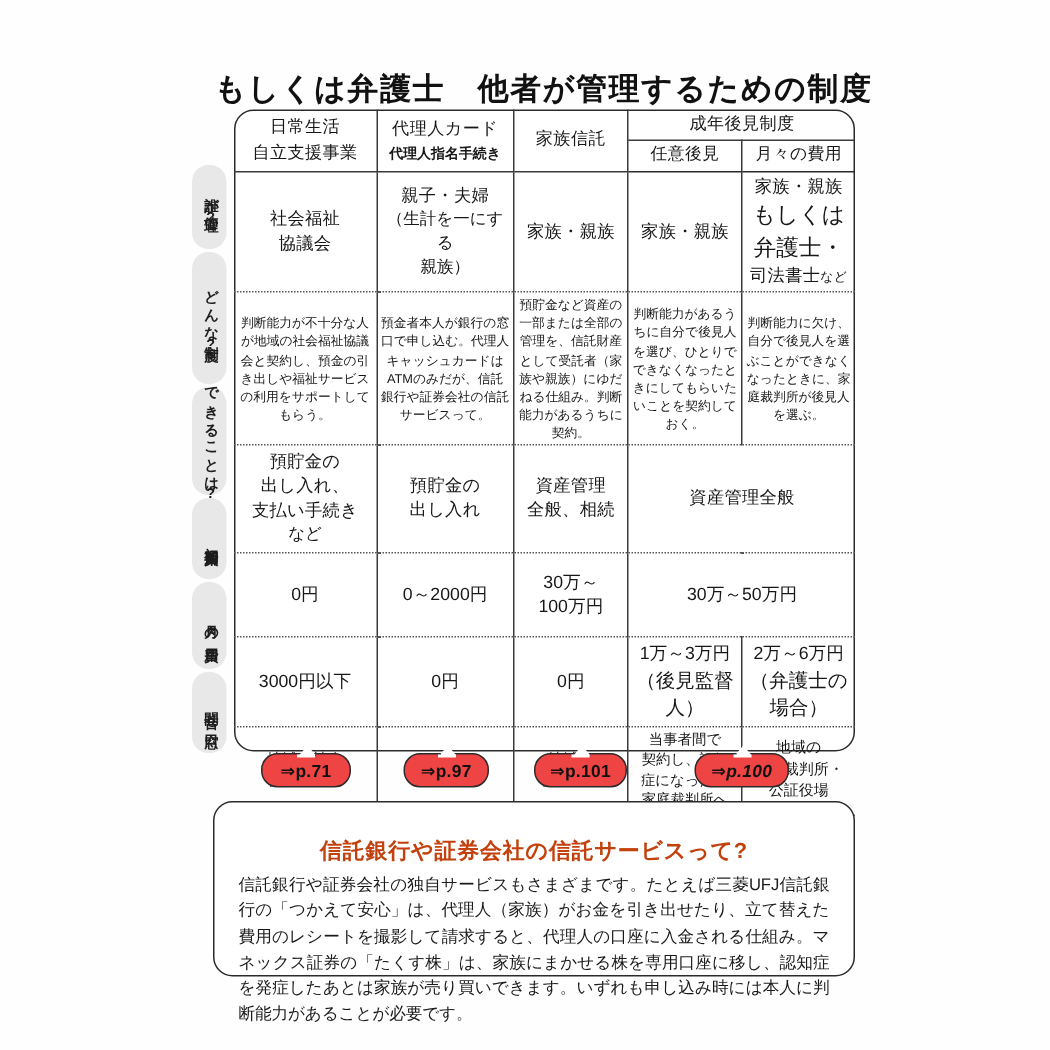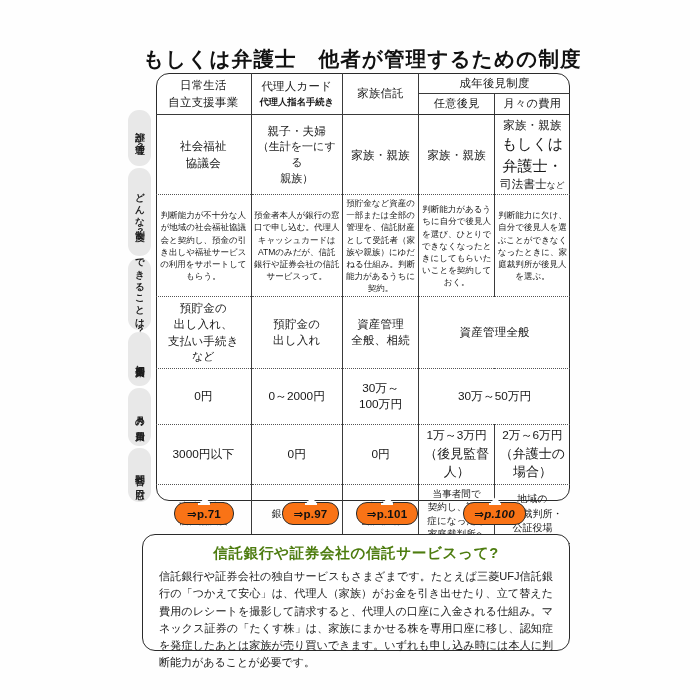--- a/index.html
+++ b/index.html
@@ -178,21 +178,21 @@
     top: 498px;
     width: 414px;
     height: 30px;
   }
   .bubble {
     position: absolute;
     top: 4px;
     height: 21px;
     border: 1.3px solid #2b2b2b;
     border-radius: 11px;
-    background: #f97316;
+    background: #ef4444;
     display: flex;
     align-items: center;
     justify-content: center;
     font-size: 11.6px;
     font-weight: bold;
     letter-spacing: 0.2px;
     color: #111;
   }
   .bubble::before {
     content: "";
@@ -229,22 +229,22 @@
     border-radius: 13px;
     box-sizing: border-box;
     background: #fff;
     padding: 8px 16px 8px 16px;
   }
   .infobox-title {
     text-align: center;
     font-size: 14.6px;
     font-weight: bold;
     letter-spacing: 0.6px;
-    color: #4d7c0f;
-    margin: 1px 0 5px 0;
+    color: #c2410c;
+    margin: 15px 0 5px 0;
     white-space: nowrap;
   }
   .infobox-body {
     font-size: 11.1px;
     line-height: 1.56;
     text-align: justify;
     text-justify: inter-character;
     color: #1a1a1a;
     letter-spacing: -0.1px;
   }
@@ -418,21 +418,21 @@
           <td></td>
           <td></td>
           <td colspan="2"></td>
         </tr>
       </tbody>
     </table>
   </div>
 
   <div class="pagerefs">
     <div class="bubble" style="left:18px;width:58px;">⇒p.71</div>
-    <div class="bubble" style="left:126px;width:55px;">⇒p.97</div>
+    <div class="bubble" style="left:113px;width:55px;">⇒p.97</div>
     <div class="bubble" style="left:200px;width:60px;">⇒p.101</div>
     <div class="bubble" style="left:307px;width:61px;font-style:italic;">⇒p.100</div>
   </div>
 
   <div class="infobox">
     <div class="infobox-title">信託銀行や証券会社の信託サービスって?</div>
     <div class="infobox-body">信託銀行や証券会社の独自サービスもさまざまです。たとえば三菱UFJ信託銀行の「つかえて安心」は、代理人（家族）がお金を引き出せたり、立て替えた費用のレシートを撮影して請求すると、代理人の口座に入金される仕組み。マネックス証券の「たくす株」は、家族にまかせる株を専用口座に移し、認知症を発症したあとは家族が売り買いできます。いずれも申し込み時には本人に判断能力があることが必要です。</div>
   </div>
 
 

